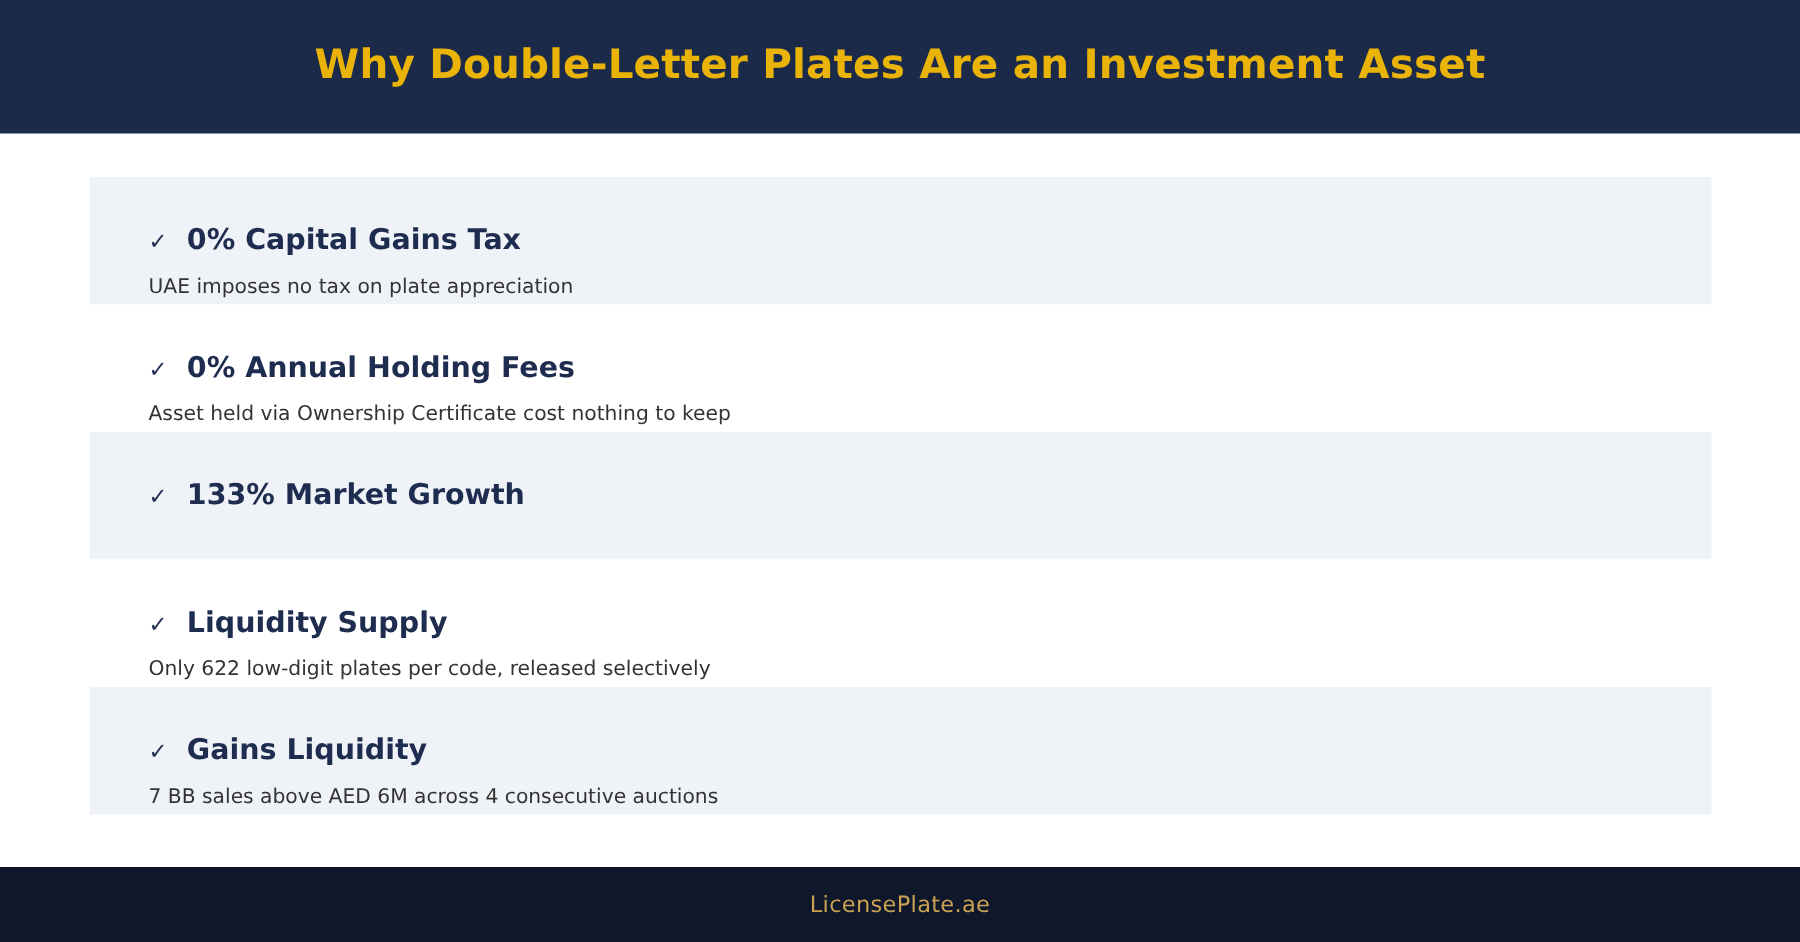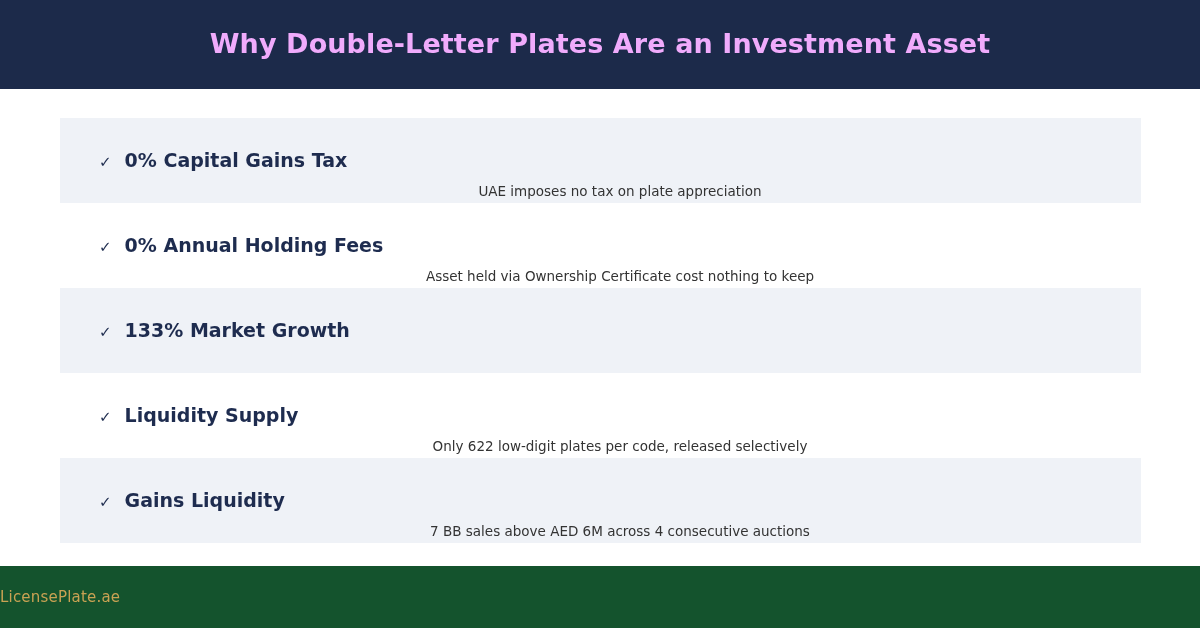--- a/index.html
+++ b/index.html
@@ -24,21 +24,21 @@
   
   .header {
     height: 89px;
     background: #1c2a4a;
     display: flex;
     align-items: center;
     justify-content: center;
     flex: 0 0 auto;
   }
   .header-title {
-    color: #f0abfc;
+    color: #eab308;
     font-size: 27px;
     font-weight: bold;
     letter-spacing: 0.1px;
     text-align: center;
     line-height: 1.2;
     font-family: "DejaVu Sans", "Liberation Sans", sans-serif;
   }
 
   
   .main {
@@ -81,29 +81,29 @@
     line-height: 1.1;
     white-space: nowrap;
     margin-top: 16px;
   }
   .row-desc {
     margin: 12px 0 0 0;
     color: #333333;
     font-size: 13.5px;
     line-height: 1.2;
     white-space: nowrap;
-    text-align: center;
   }
 
   
   .footer {
-    height: 62px;
-    background: #14532d;
+    height: 50px;
+    background: #0f172a;
     display: flex;
     align-items: center;
+    justify-content: center;
     flex: 0 0 auto;
   }
   .footer-brand {
     color: #c9a253;
     font-size: 15px;
     letter-spacing: 0.2px;
     font-weight: normal;
   }
 </style>
 </head>

